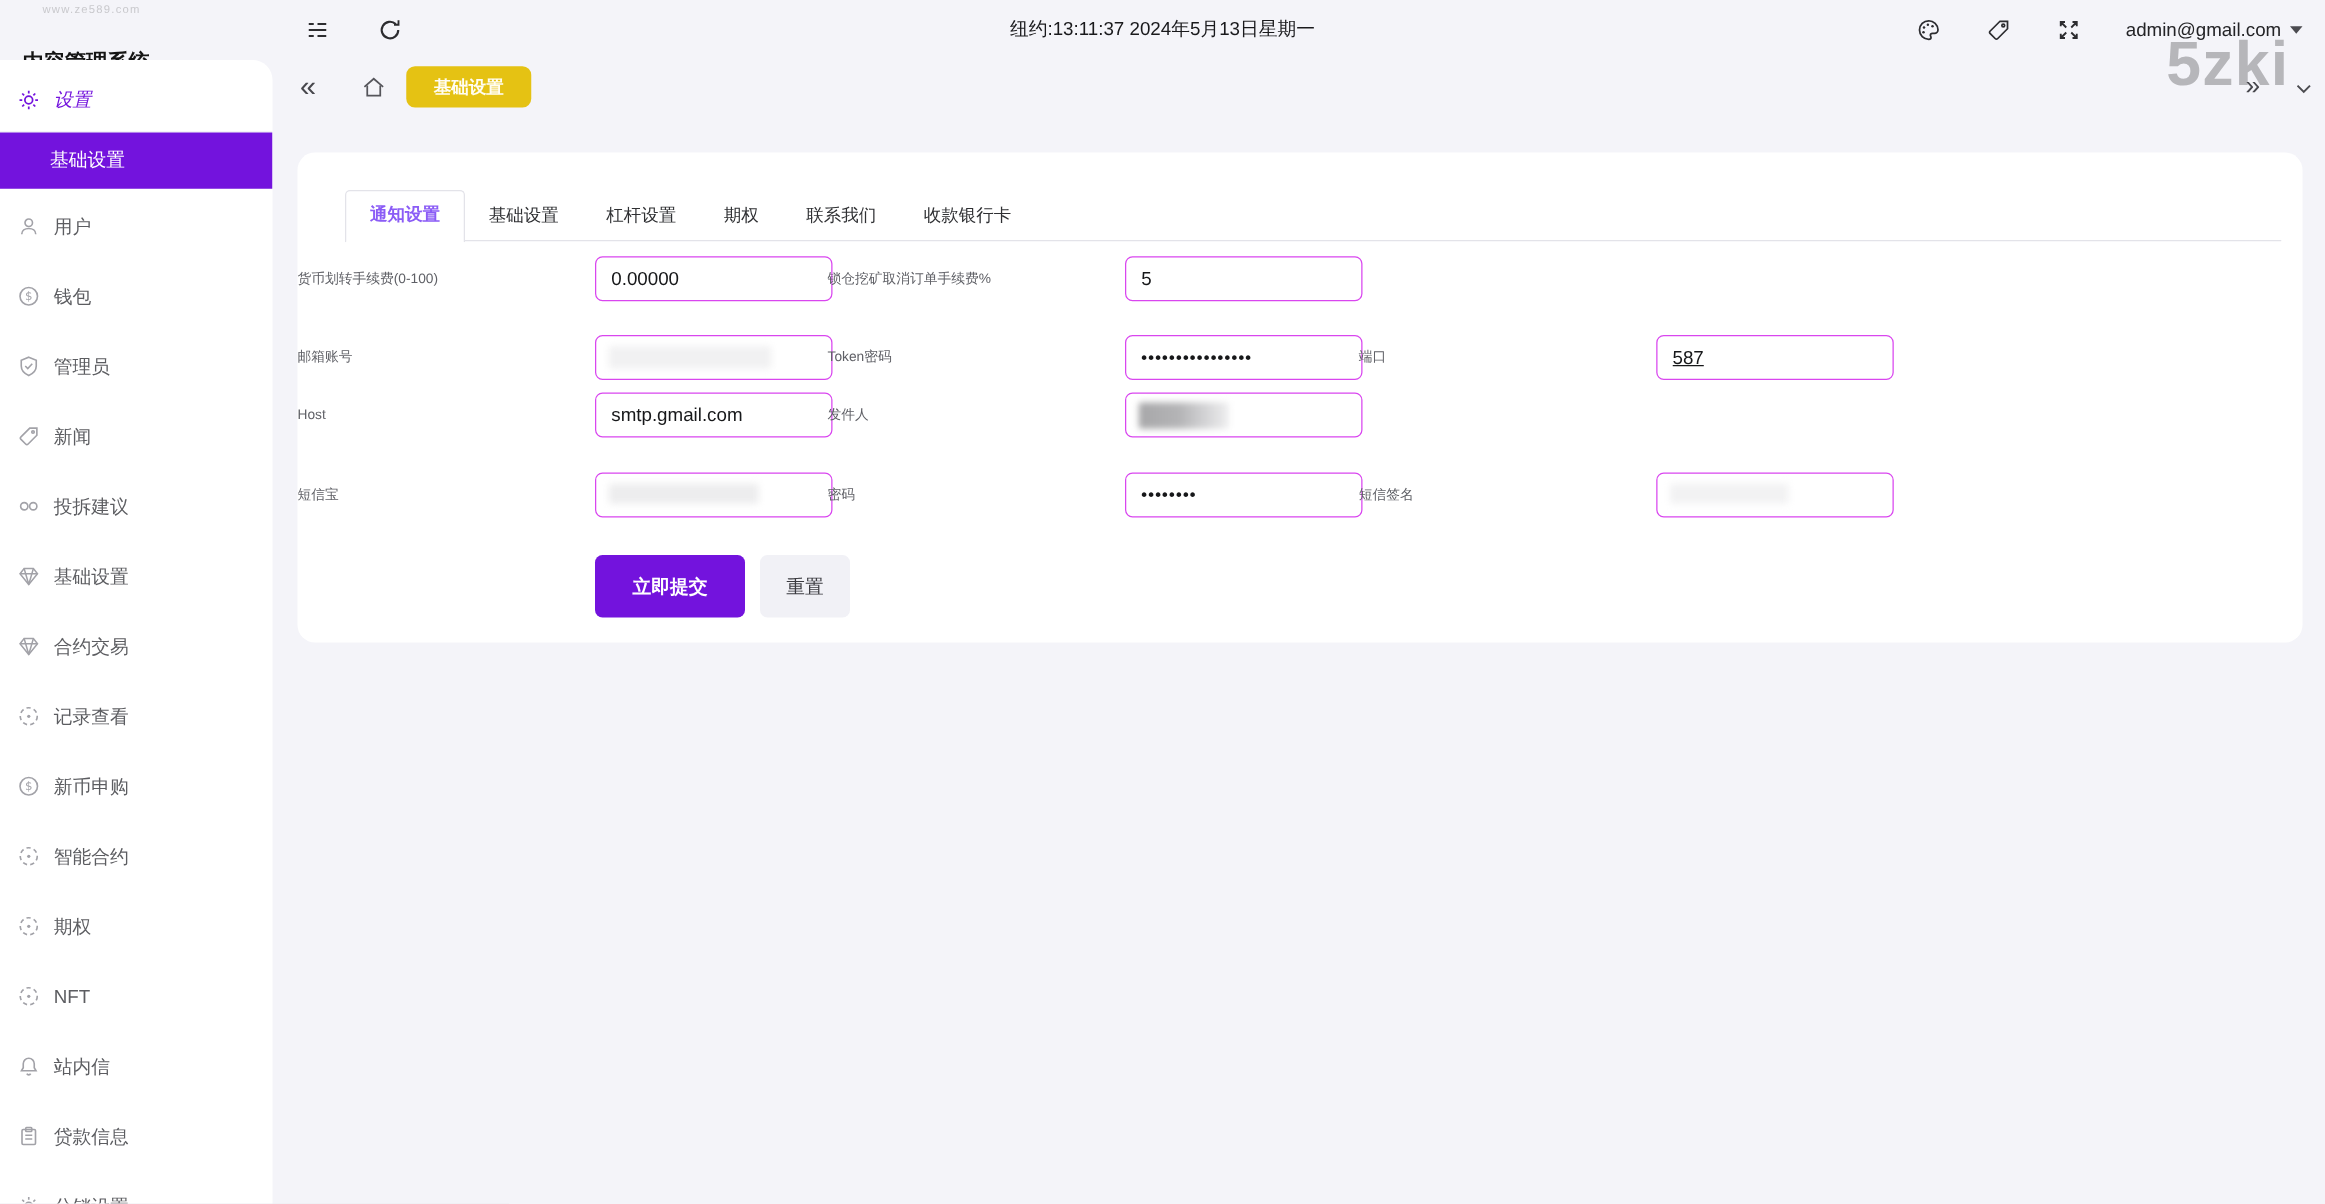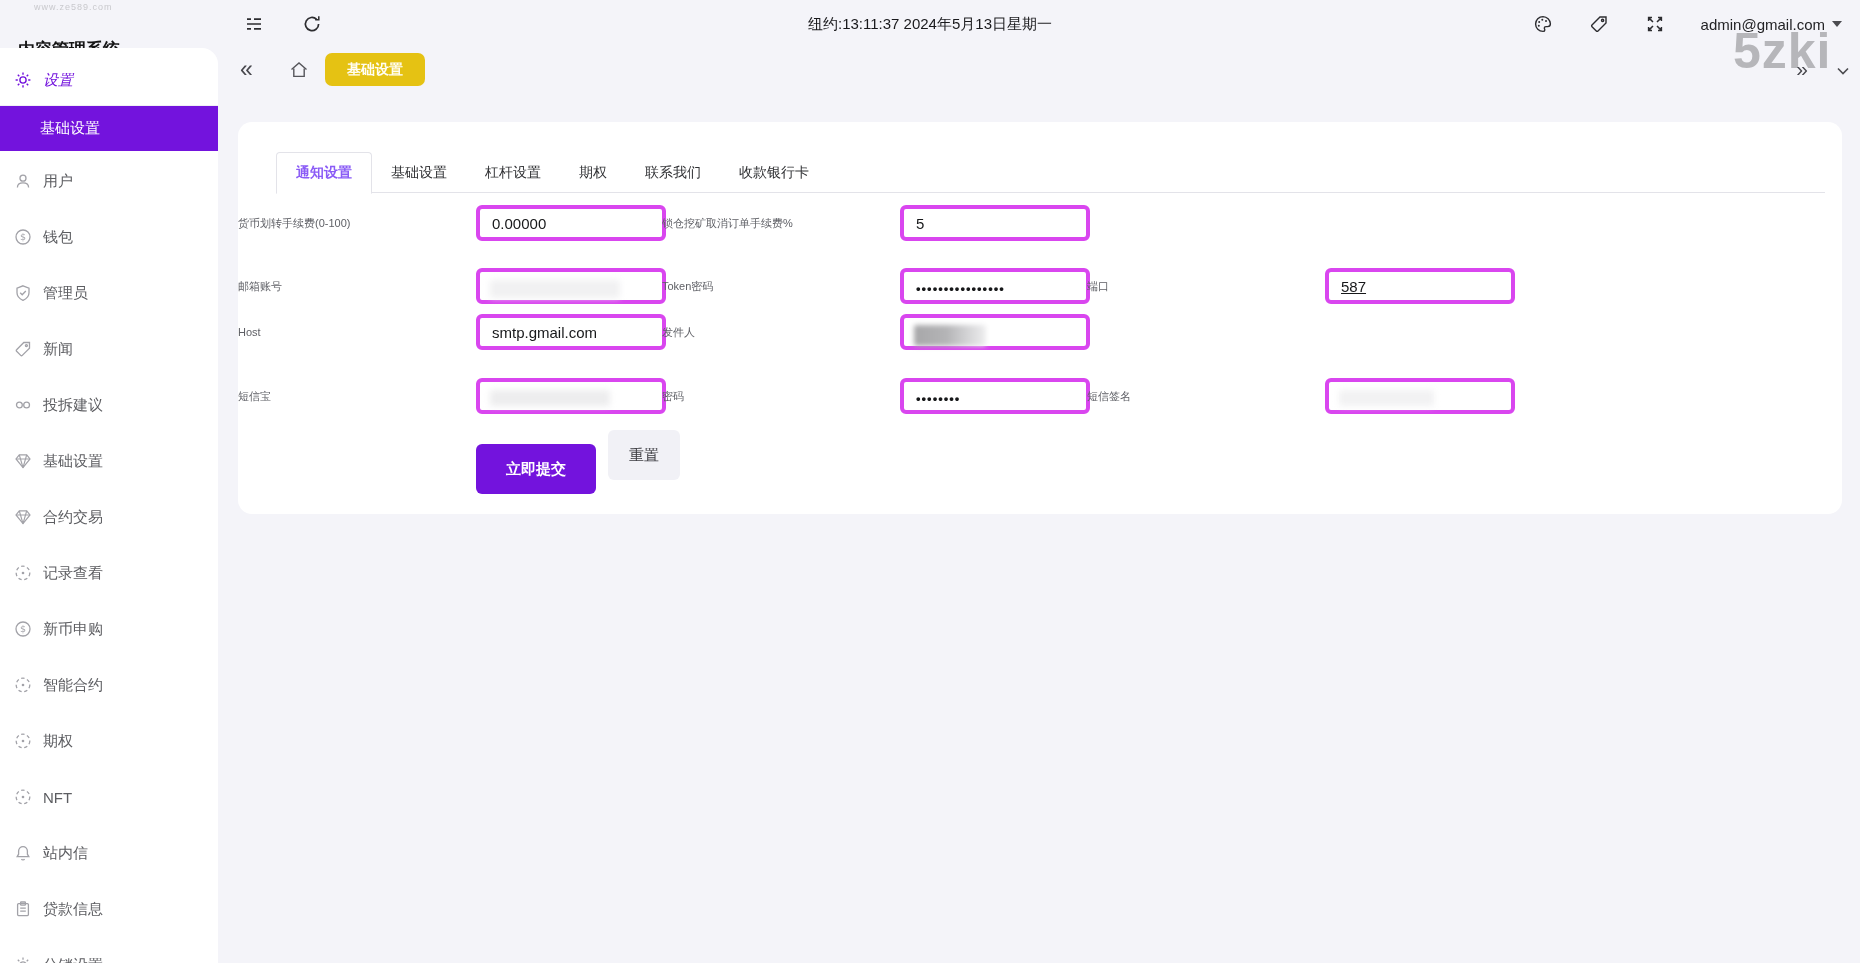--- a/index.html
+++ b/index.html
@@ -49,32 +49,32 @@
   .bc-chev svg { width:18px; height:18px; }
 
   
   .card { position:absolute; left:238px; top:122px; width:1604px; height:392px; background:#fff; border-radius:14px; z-index:2; }
   .tabs { position:absolute; left:38px; top:30px; right:17px; height:41px; border-bottom:1px solid #e3e3e9; display:flex; }
   .tab { height:41px; line-height:40px; padding:0 19px; font-size:14px; color:#2f3033; cursor:pointer; white-space:nowrap; }
   .tab.active { background:#fff; border:1px solid #e3e3e9; border-bottom:1px solid #fff; border-radius:4px 4px 0 0; font-weight:bold; color:#8b5cf6; position:relative; top:0; height:42px;font-family:Liberation Mono, monospace; }
 
   
   .fld-label { position:absolute; width:228px; height:36px; line-height:36px; font-size:11px; color:#5f6066; }
-  .fld-input { position:absolute; width:190px; height:36px; border:4px solid #d946ef; border-radius:6px; background:#fff; font-size:15px; color:#17181a; padding:0 12px; line-height:34px; font-family:"Liberation Sans","DejaVu Sans",sans-serif; }
+  .fld-input { position:absolute; width:190px; height:36px; border:1px solid #d946ef; border-radius:6px; background:#fff; font-size:15px; color:#17181a; padding:0 12px; line-height:34px; font-family:"Liberation Sans","DejaVu Sans",sans-serif; }
   input.fld-input { outline:none; }
   .dots { font-size:13px; letter-spacing:1px; font-weight:bold; }
   .redact { position:absolute; top:8px; left:10px; border-radius:2px; }
   .redact.gray  { width:72px; height:21px; top:7px; background:linear-gradient(90deg,#a7a7a9 0%,#b4b4b6 45%,#cfcfd1 70%,#eeeeef 100%); filter:blur(2.5px); }
   .redact.light { width:130px; height:18px; background:#f1f1f2; filter:blur(3px); }
   .redact.faint { width:120px; height:16px; background:#ededee; filter:blur(3px); }
   .redact.ghost { width:95px;  height:16px; background:#f2f2f3; filter:blur(3px); }
 
   .btn { position:absolute; height:50px; border:none; border-radius:6px; font-size:15px; cursor:pointer; font-family:"Liberation Sans","DejaVu Sans",sans-serif; }
   .btn-submit { left:238px; top:322px; width:120px; background:#7313dd; color:#fff; font-weight:bold; }
-  .btn-reset  { left:370px; top:308px; width:72px; background:#f1f1f6; color:#3a3a3f;font-family:Liberation Mono, monospace; }
+  .btn-reset  { left:370px; top:322px; width:72px; background:#f1f1f6; color:#3a3a3f;font-family:Liberation Mono, monospace; }
 
   
   .r1 { top:83px; } .r2 { top:146px; } .r3 { top:192px; } .r4 { top:256px; }
   .lc1 { left:0; } .lc2 { left:424px; } .lc3 { left:849px; }
   .ic1 { left:238px; } .ic2 { left:662px; } .ic3 { left:1087px;text-decoration:underline; }
 </style>
 </head>
 <body>
 
 <div class="app">

